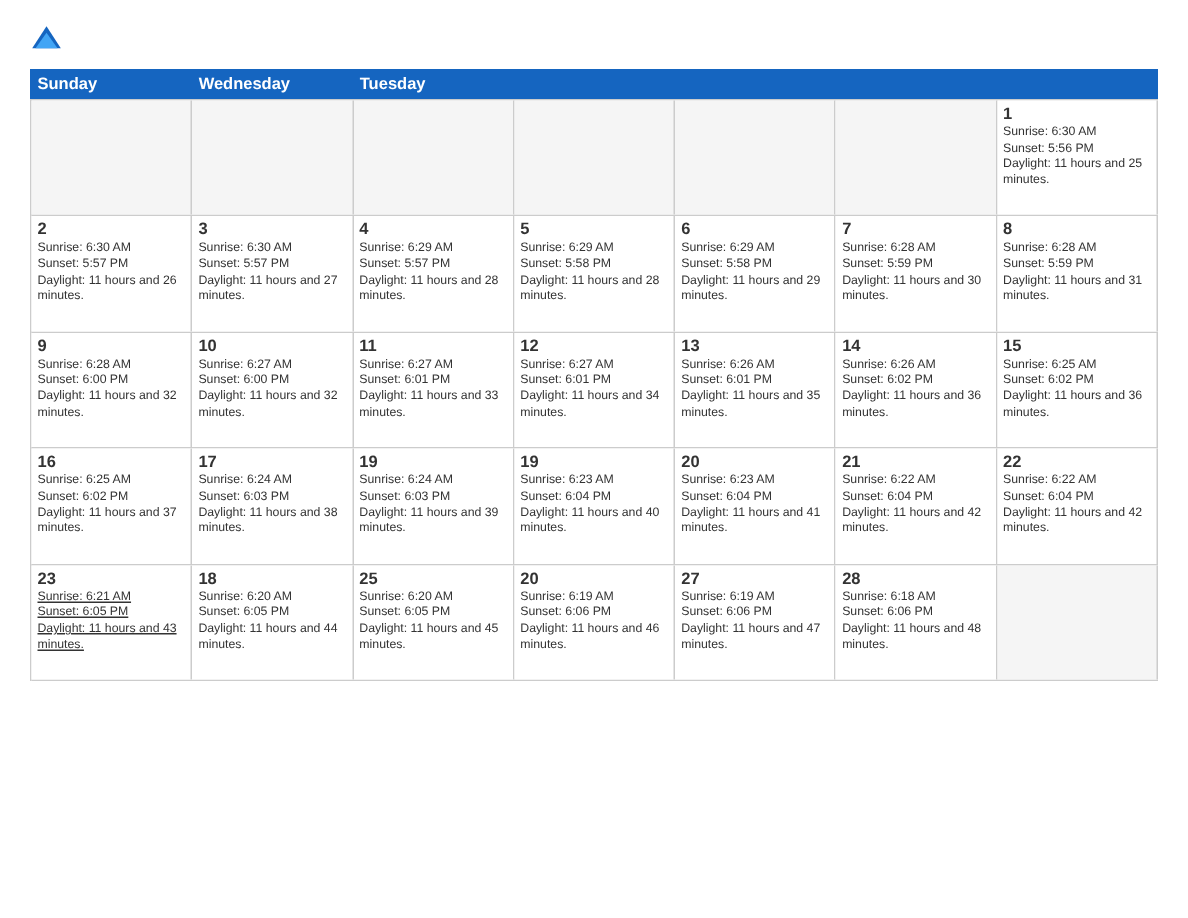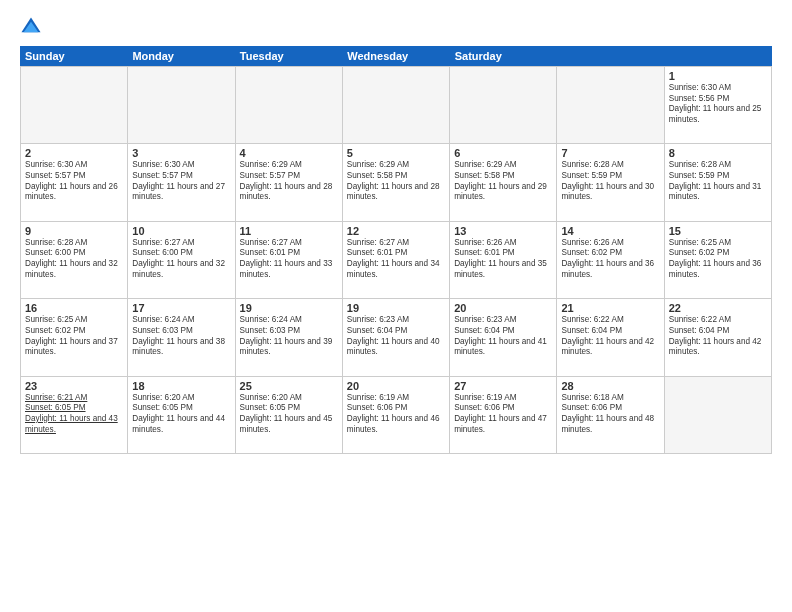--- a/index.html
+++ b/index.html
@@ -131,24 +131,22 @@
     </div>
     <div class="title-block">
       <div class="month-title"></div>
       <div class="location"></div>
     </div>
   </div>
 
   <div class="calendar">
     <div class="cal-header" id="cal-header">
         <div class="cal-header-cell">Sunday</div>
-        <div class="cal-header-cell">Monday</div>
+        <div class="cal-header-cell">Wednesday</div>
         <div class="cal-header-cell">Tuesday</div>
-        <div class="cal-header-cell">Wednesday</div>
-        <div class="cal-header-cell">Saturday</div>
       </div>
     <div class="cal-body" id="cal-body">
         <div class="cal-row">
           <div class="cal-cell empty"></div>
           <div class="cal-cell empty"></div>
           <div class="cal-cell empty"></div>
           <div class="cal-cell empty"></div>
           <div class="cal-cell empty"></div>
           <div class="cal-cell empty"></div>
           <div class="cal-cell">

